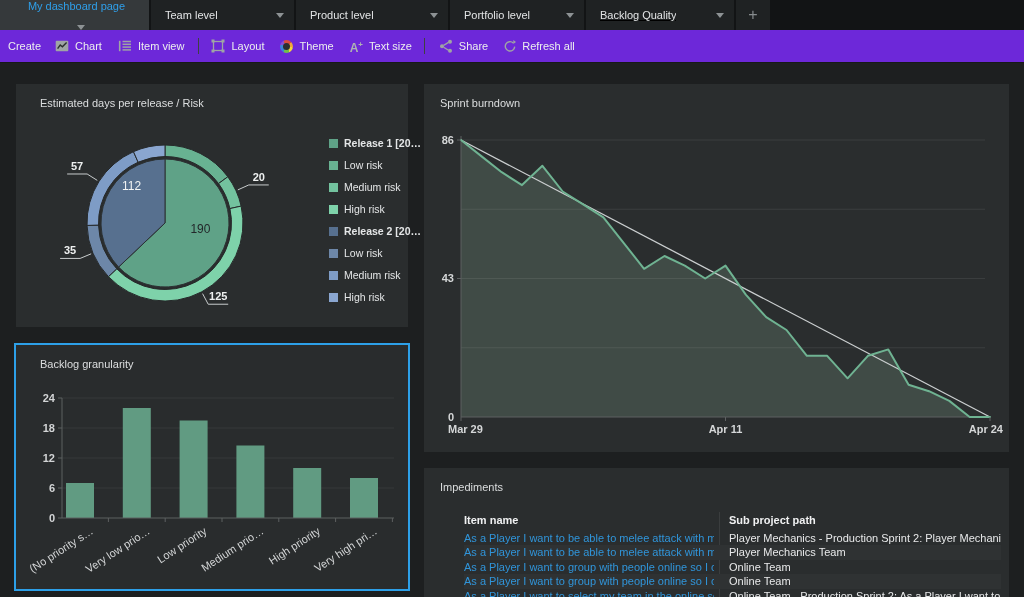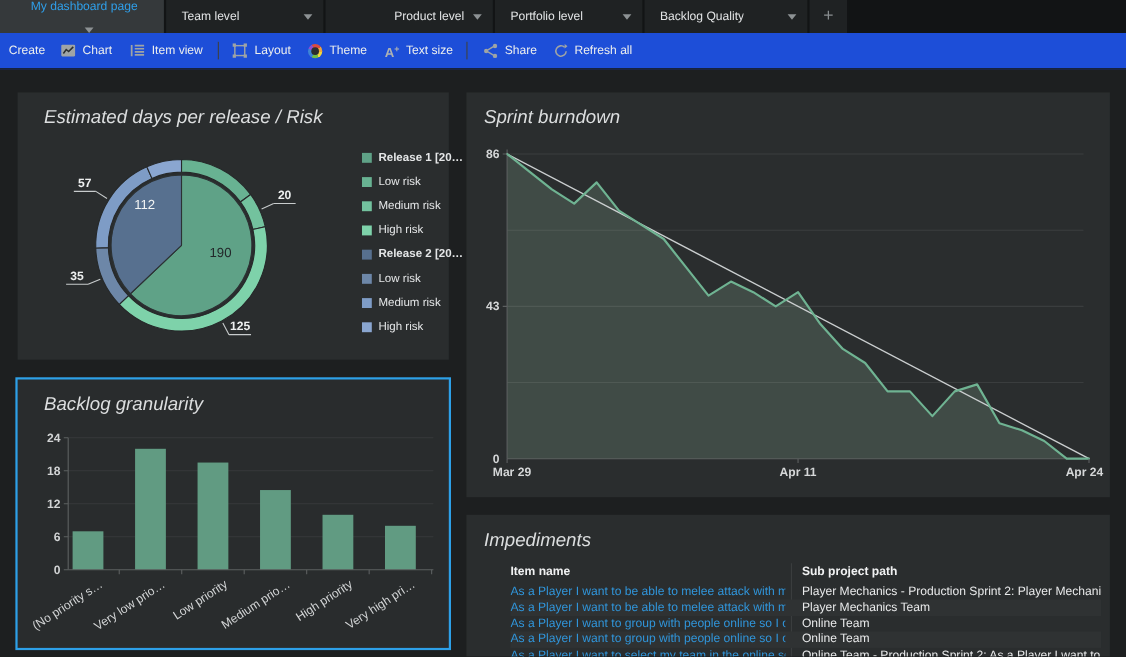--- a/index.html
+++ b/index.html
@@ -11,33 +11,33 @@
        padding:0 10px 0 14px;background:#1f2223;border-right:2px solid #121415;cursor:default;}
   .tab .tlabel{font-size:11px;color:#e2e4e5;white-space:nowrap;overflow:hidden;}
   .tab.active{background:#35393b;}
   .tab.active .tlabel{color:#2f9fe9;}
   .chev{width:0;height:0;border-left:4px solid transparent;border-right:4px solid transparent;
         border-top:5px solid #8d9294;margin-left:8px;}
   .addtab{box-sizing:border-box;width:36px;height:30px;background:#1f2223;border-right:2px solid #121415;
           color:#878c8e;font-size:16px;display:flex;align-items:center;justify-content:center;}
   .tabfill{flex:1;background:#121415;}
   
-  .toolbar{position:absolute;left:0;top:30px;width:1024px;height:32px;background:#1d4ed8;
+  .toolbar{position:absolute;left:0;top:30px;width:1024px;height:32px;background:#6d28d9;
            border-bottom:1px solid #171919;display:flex;align-items:center;font-size:11px;color:#eceeee;}
   .tool{display:flex;align-items:center;gap:6px;white-space:nowrap;}
   .tsep{width:1px;height:16px;background:#3e4142;}
   .theme-ring{width:13px;height:13px;border-radius:50%;
       background:conic-gradient(#d94b3f 0 14%,#f0a63a 14% 28%,#f2d93c 28% 42%,#6fbf4a 42% 58%,#3d84d6 58% 80%,#8c4fd1 80% 92%,#d94b3f 92% 100%);
       display:flex;align-items:center;justify-content:center;}
   .theme-ring .hole{width:7px;height:7px;border-radius:50%;background:#2b2e2f;}
   .tsz{font-size:12px;font-weight:bold;color:#aeb2b3;line-height:10px;}
   .tsz sup{font-size:8px;}
   
   .panel{position:absolute;background:#2a2d2e;}
-  .panel-title{position:absolute;left:24px;top:13px;font-size:17px;color:#dcdedf;white-space:nowrap;font-style:italic;}
+  .panel-title{position:absolute;left:24px;top:13px;font-size:11px;color:#dcdedf;white-space:nowrap;}
   .pt-right{left:16px;}
   .panel-selected{border:2px solid #2da0e8;background:#292c2d;}
   svg{position:absolute;left:0;top:0;}
   
   .legend{position:absolute;left:313px;top:48px;width:92px;}
   .legend-item{display:flex;align-items:center;height:22px;overflow:hidden;white-space:nowrap;}
   .legend-item .sw{flex:none;width:9px;height:9px;margin-right:6px;}
   .legend-item .ll{font-size:10.5px;color:#e4e6e7;}
   .legend-item.bold .ll{font-weight:bold;}
   
@@ -58,29 +58,29 @@
 <div class="app">
   <div class="tabbar">
       <div class="tab active" style="width: 151px; flex-direction: column;">
         <span class="tlabel">My dashboard page</span>
         <span class="chev"></span>
       </div>
       <div class="tab" style="width: 145px;">
         <span class="tlabel">Team level</span>
         <span class="chev"></span>
       </div>
-      <div class="tab" style="width: 154px; justify-content: flex-end;">
+      <div class="tab" style="width: 154px;">
         <span class="tlabel">Product level</span>
         <span class="chev"></span>
       </div>
       <div class="tab" style="width: 136px; justify-content: space-between;">
         <span class="tlabel">Portfolio level</span>
         <span class="chev"></span>
       </div>
-      <div class="tab" style="width: 150px;">
+      <div class="tab" style="width: 150px; text-decoration: underline;">
         <span class="tlabel">Backlog Quality</span>
         <span class="chev"></span>
       </div>
       <div class="addtab">+</div>
       <div class="tabfill"></div>
     </div>
   <div class="toolbar">
       <div class="tool" style="margin-left: 8px;">
         <span>Create</span>
       </div>

